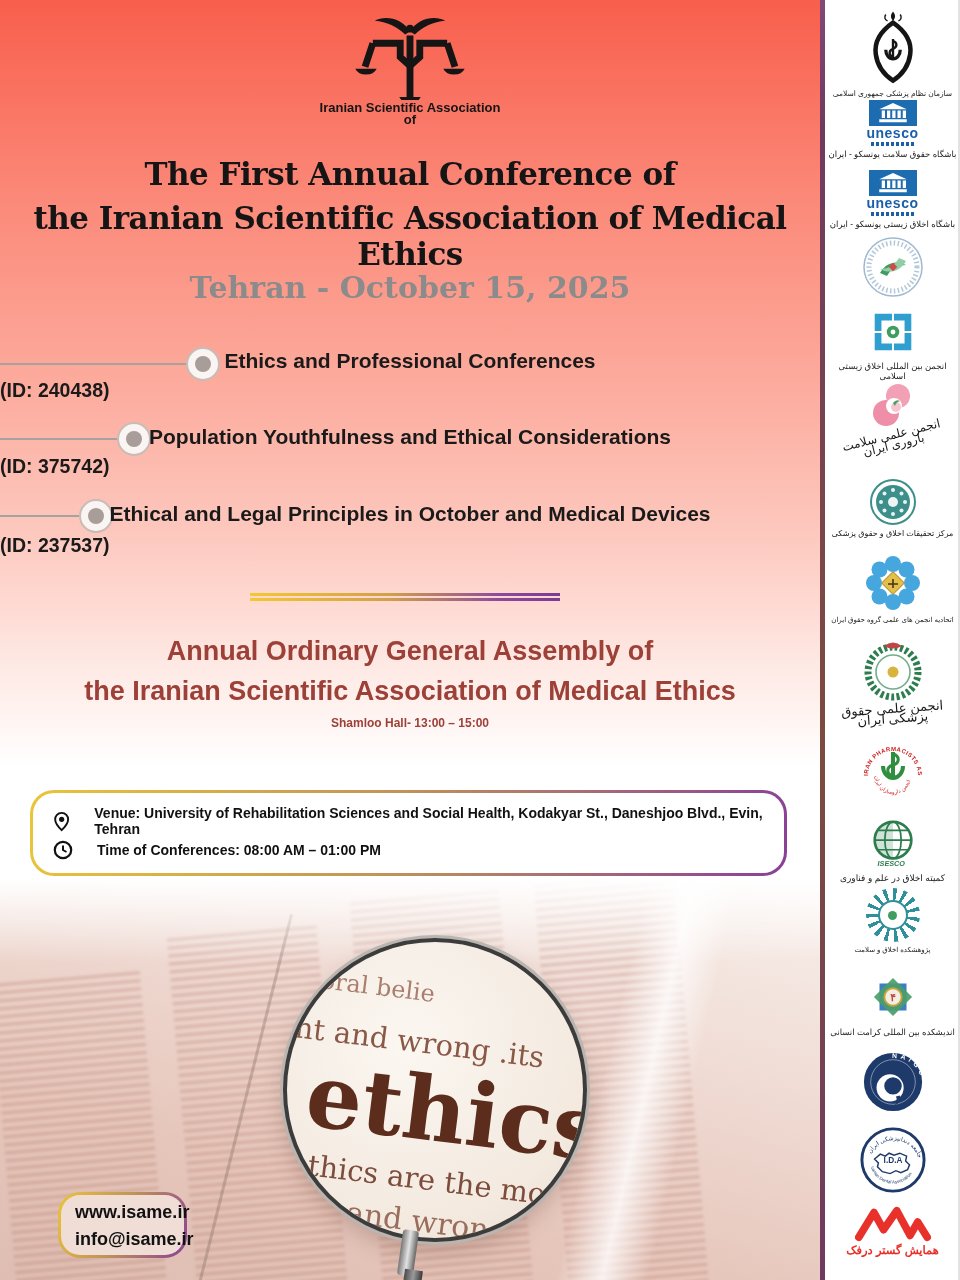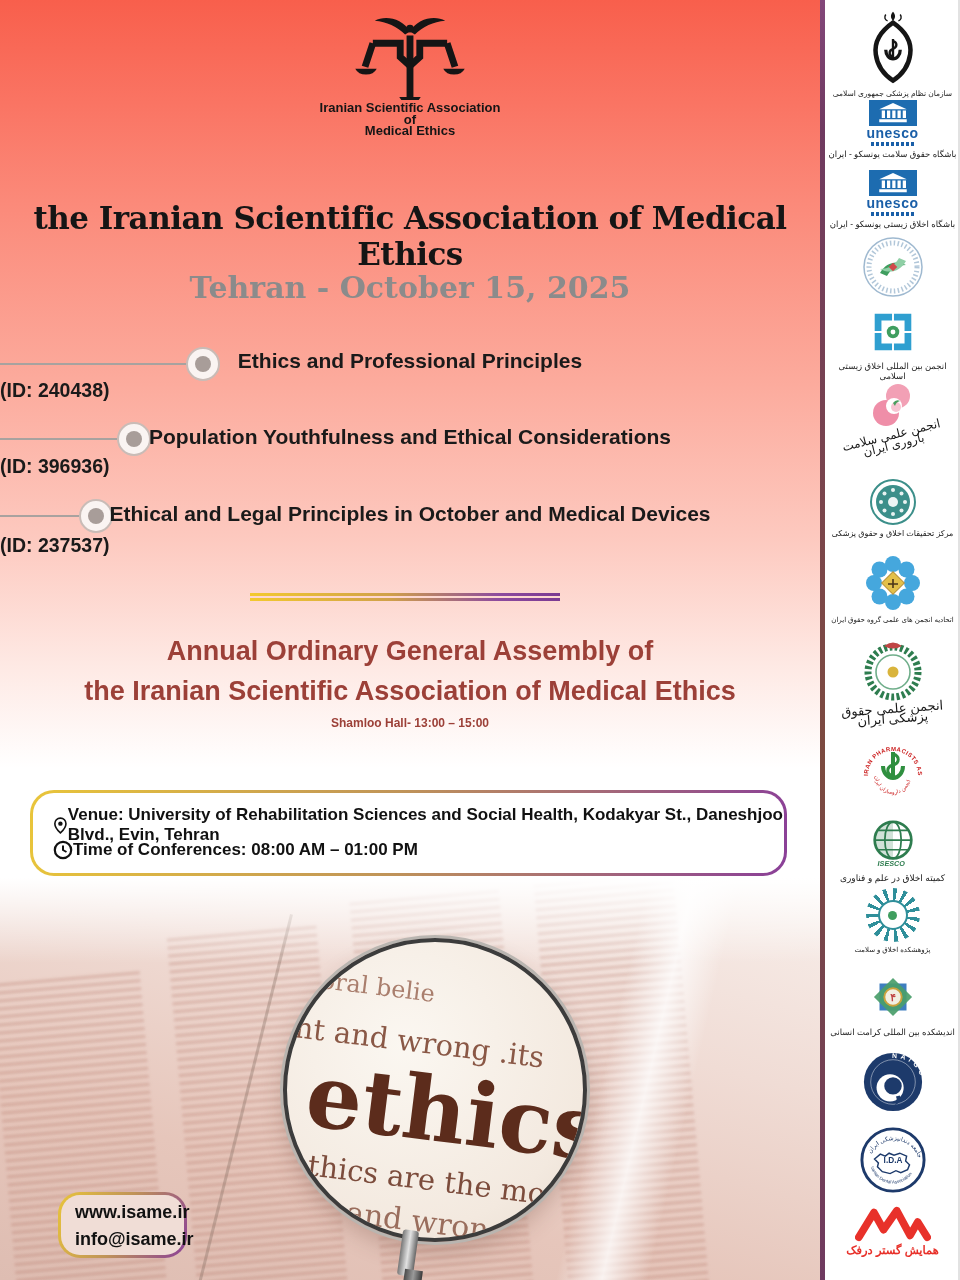--- a/index.html
+++ b/index.html
@@ -41,22 +41,22 @@
     background:
       linear-gradient(90deg,#f3c92f,#d0a04a 45%,#8d4b9e 80%,#7b3a92) top/100% 3px no-repeat,
       linear-gradient(90deg,#f3c92f,#d0a04a 45%,#8d4b9e 80%,#7b3a92) bottom/100% 3px no-repeat;}
   .assembly{position:absolute;left:0;width:820px;text-align:center;color:#9c4038;font-weight:bold;}
   .as1{top:636px;font-size:27px;} .as2{top:676px;font-size:27px;} .as3{top:716px;font-size:12px;}
 
   
   .gwrap{position:absolute;left:30px;top:790px;width:757px;height:86px;border-radius:24px;padding:3px;
     box-sizing:border-box;background:linear-gradient(100deg,#e9c53a,#c09458 48%,#8a3f98);}
   .gin{width:100%;height:100%;border-radius:21px;background:#fff;position:relative;}
-  .inforow{position:absolute;left:20px;display:flex;align-items:center;gap:0;
-    font-size:17px;font-weight:bold;color:#111;}
+  .inforow{position:absolute;left:20px;display:flex;align-items:center;gap:24px;
+    font-size:14px;font-weight:bold;color:#111;}
   .row1{top:12px;} .row2{top:47px;}
 
   
   .photo{position:absolute;left:0;top:878px;width:820px;height:402px;overflow:hidden;
     background:linear-gradient(195deg,#f8efeb 0%,#f0dcd5 35%,#e6c6bb 70%,#debdb2 100%);}
   .book{position:absolute;inset:-40px;transform:rotate(-5deg);}
   .bcol{position:absolute;filter:blur(1.5px);
     background:repeating-linear-gradient(to bottom,rgba(172,104,89,.30) 0 3px,transparent 3px 8px);}
   .c1{left:40px;top:110px;width:150px;height:400px;}
   .c2{left:220px;top:80px;width:150px;height:430px;}
@@ -133,39 +133,39 @@
           <path d="M22 32 H50 V46 L60 55 L70 46 V32 H98"></path>
           <path d="M22 32 L14 56 M98 32 L106 56"></path>
         </g>
         <path d="M4 58 A12 10 0 0 0 26 58 Z M4 58 H26" fill="#151515"></path>
         <path d="M94 58 A12 10 0 0 0 116 58 Z M94 58 H116" fill="#151515"></path>
       </svg>
     </div>
     <div class="assoc-caption">
       <div>Iranian Scientific Association</div>
       <div>of</div>
-      <div>Medical Ethics</div>
-    </div>
-
+    </div>
+
+    <div class="title title1">The First Annual Conference of</div>
     <div class="title title2">the Iranian Scientific Association of Medical Ethics</div>
     <div class="datecity">Tehran - October 15, 2025</div>
 
     <div class="tline" style="left:0;top:363px;width:186px;"></div>
     <div class="bullet" style="left:186px;top:347px;">
         <i></i>
       </div>
-    <div class="topic-title" style="top:349px;">Ethics and Professional Principles</div>
+    <div class="topic-title" style="top:349px;">Ethics and Professional Conferences</div>
     <div class="topic-id" style="top:379px;">(ID: 240438)</div>
 
     <div class="tline" style="left:0;top:438px;width:117px;"></div>
     <div class="bullet" style="left:117px;top:422px;">
         <i></i>
       </div>
     <div class="topic-title" style="top:425px;">Population Youthfulness and Ethical Considerations</div>
-    <div class="topic-id" style="top:455px;">(ID: 396936)</div>
+    <div class="topic-id" style="top:455px;">(ID: 375742)</div>
 
     <div class="tline" style="left:0;top:515px;width:79px;"></div>
     <div class="bullet" style="left:79px;top:499px;">
         <i></i>
       </div>
     <div class="topic-title" style="top:502px;">Ethical and Legal Principles in October and Medical Devices</div>
     <div class="topic-id" style="top:534px;">(ID: 237537)</div>
 
     <div class="divider"></div>
 

